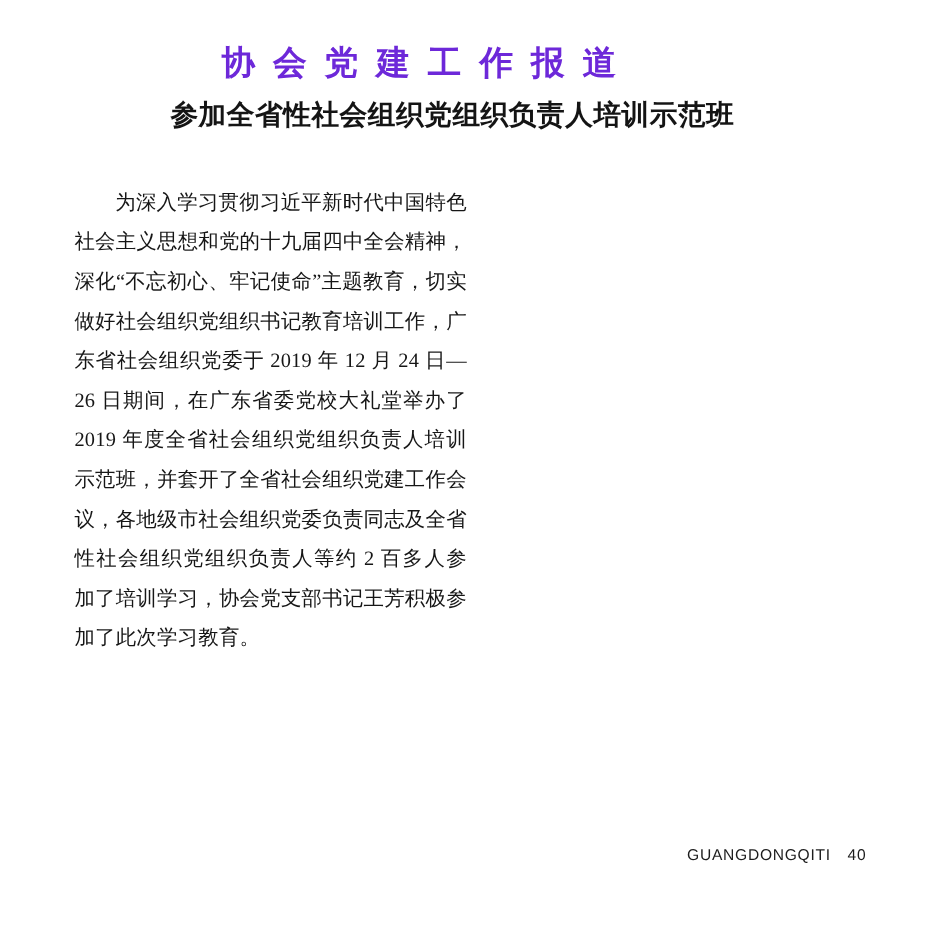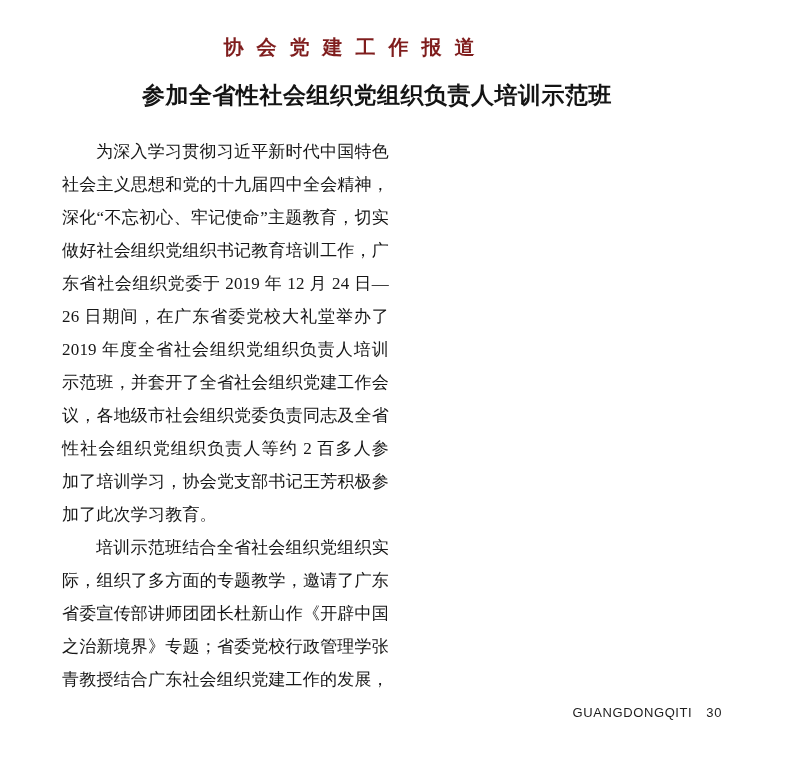--- a/index.html
+++ b/index.html
@@ -15,40 +15,40 @@
     color: #111111;
   }
   .page-title {
     position: absolute;
     top: 34px;
     left: 0;
     width: 702px;
     text-align: center;
     font-family: "Liberation Serif", "DejaVu Serif", serif;
     font-weight: bold;
-    font-size: 20px;
+    font-size: 28px;
     letter-spacing: 4px;
-    color: #7f1d1d;
+    color: #6d28d9;
     white-space: pre;
   }
   .page-subtitle {
     position: absolute;
     top: 80px;
     left: 0;
     width: 754px;
     text-align: center;
     font-family: "Liberation Sans", "DejaVu Sans", sans-serif;
     font-weight: bold;
     font-size: 23px;
     letter-spacing: 0.5px;
     color: #141414;
   }
   .article-body {
     position: absolute;
-    top: 135px;
+    top: 152px;
     left: 62px;
     width: 666px;
     display: flex;
     gap: 12px;
   }
   .column {
     width: 327px;
     flex: 0 0 327px;
   }
   .para {
@@ -82,22 +82,21 @@
 </head>
 <body>
 
 <div class="page-title">协 会 党 建 工 作 报 道</div>
 
 <div class="page-subtitle">参加全省性社会组织党组织负责人培训示范班</div>
 
 <div class="article-body">
   <div class="column">
     <p class="para indent">为深入学习贯彻习近平新时代中国特色社会主义思想和党的十九届四中全会精神，深化“不忘初心、牢记使命”主题教育，切实做好社会组织党组织书记教育培训工作，广东省社会组织党委于 2019 年 12 月 24 日—26 日期间，在广东省委党校大礼堂举办了 2019 年度全省社会组织党组织负责人培训示范班，并套开了全省社会组织党建工作会议，各地级市社会组织党委负责同志及全省性社会组织党组织负责人等约 2 百多人参加了培训学习，协会党支部书记王芳积极参加了此次学习教育。</p>
-    <p class="para indent">培训示范班结合全省社会组织党组织实际，组织了多方面的专题教学，邀请了广东省委宣传部讲师团团长杜新山作《开辟中国之治新境界》专题；省委党校行政管理学张青教授结合广东社会组织党建工作的发展，</p>
   </div>
   <div class="column">
   </div>
 </div>
 
 <div class="page-footer">
   <span class="journal-name">GUANGDONGQITI</span>
-  <span class="page-number">30</span>
+  <span class="page-number">40</span>
 </div>
 
 </body></html>

